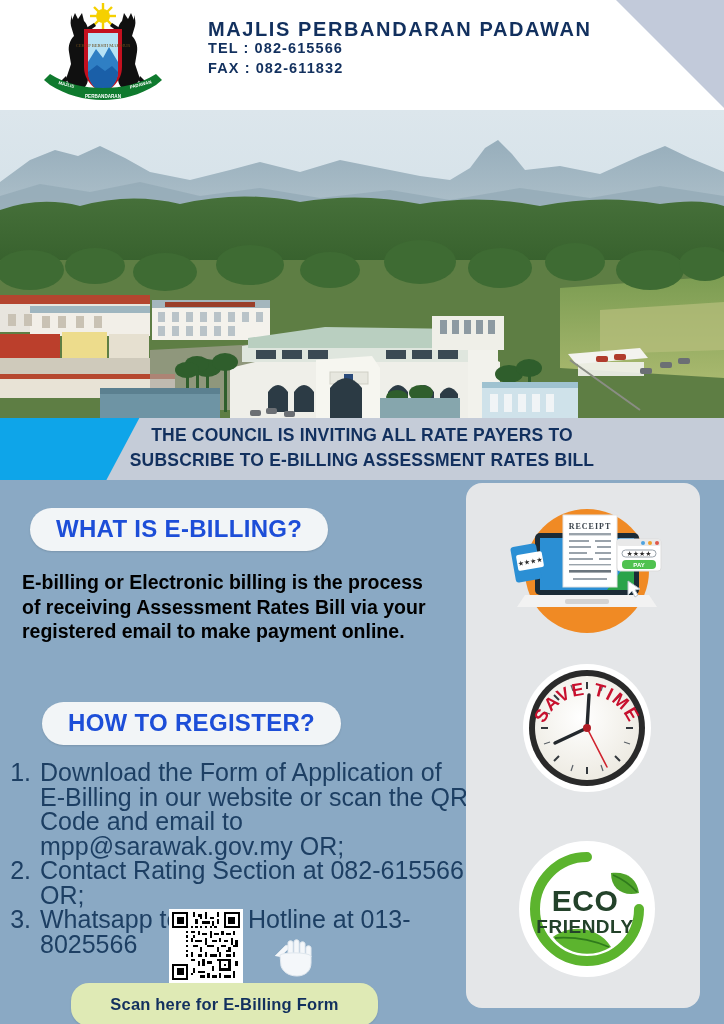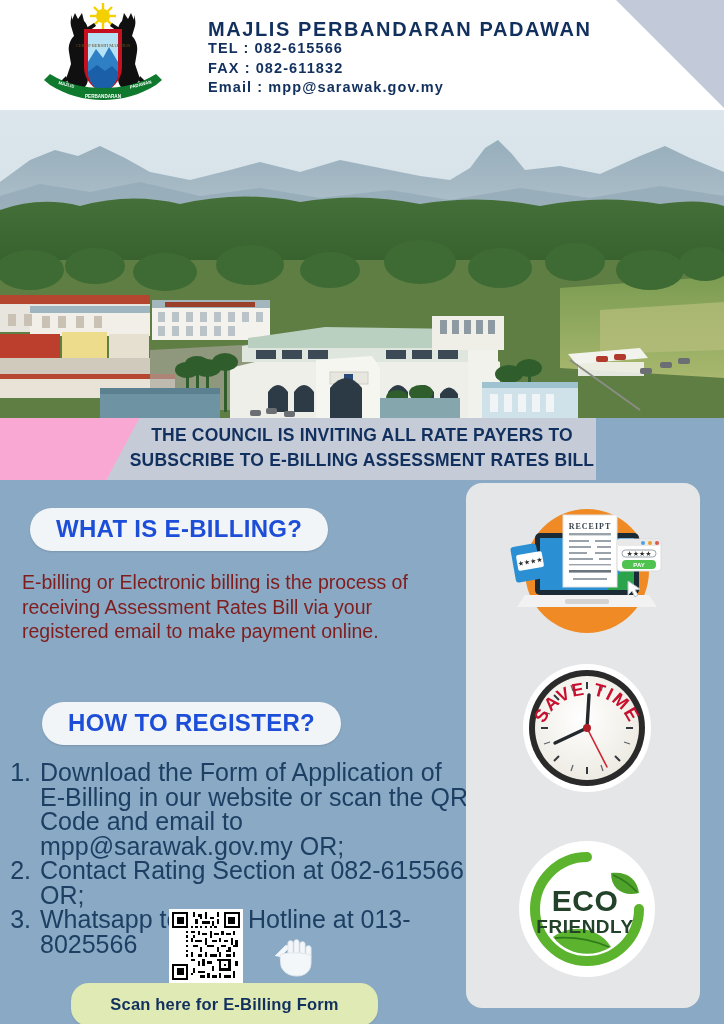--- a/index.html
+++ b/index.html
@@ -16,36 +16,36 @@
     border-top:108px solid #c2cada;border-left:108px solid transparent;}
   .crest{position:absolute;left:28px;top:2px;width:150px;height:105px;}
   .org-block{position:absolute;left:208px;top:20px;}
   .org-name{font-size:20px;font-weight:bold;color:#12305e;letter-spacing:1.6px;line-height:19px;white-space:nowrap;}
   .org-line{font-size:14.5px;font-weight:bold;color:#12305e;letter-spacing:1.1px;line-height:19.5px;white-space:nowrap;}
 
   
   .photo{position:absolute;left:0;top:110px;width:724px;height:308px;overflow:hidden;background:#cfe0ea;}
 
   
-  .banner-wrap{position:absolute;left:0;top:418px;width:596px;height:62px;background:#f9a8d4;overflow:hidden;}
+  .banner-wrap{position:absolute;left:0;top:418px;width:724px;height:62px;background:#0ea5e9;overflow:hidden;}
   .banner-skew{position:absolute;left:150px;top:-20px;width:700px;height:110px;background:#c5ccd8;
      transform:skewX(-28deg);transform-origin:top left;}
   .banner-text{position:absolute;left:0;top:5px;width:724px;text-align:center;
      font-size:17.5px;font-weight:bold;color:#12305e;letter-spacing:.2px;line-height:25px;}
 
   
   .body-area{position:absolute;left:0;top:480px;width:724px;height:544px;background:#8aa9c4;}
 
   .pill{display:inline-block;background:#f2f5f7;border-radius:26px;
      padding:7px 26px 8px 26px;box-shadow:0 1px 2px rgba(0,0,0,.12);}
   .pill-text{font-size:24px;font-weight:bold;color:#1d4ed8;letter-spacing:.3px;white-space:nowrap;}
 
   .sec1{position:absolute;left:30px;top:28px;}
   .para{position:absolute;left:22px;top:90px;width:420px;
-     font-size:19.5px;color:#7f1d1d;line-height:24.5px;}
+     font-size:19.5px;color:#000000;line-height:24.5px;font-weight:bold;}
 
   .sec2{position:absolute;left:42px;top:222px;}
   .steps{position:absolute;left:16px;top:280px;width:430px;margin:0;padding:0 0 0 22px;
      font-size:25px;color:#1d3f63;line-height:24.5px;list-style-position:outside;}
   .steps li{margin:0 0 0 0;padding-left:2px;}
 
   .qr{position:absolute;left:169px;top:909px;width:74px;height:74px;
       background:#ffffff;padding:3px;box-sizing:border-box;}
   .qr svg{display:block;width:100%;height:100%;}
   .hand{position:absolute;left:272px;top:934px;width:42px;height:44px;}
@@ -115,21 +115,20 @@
         <text x="38" y="84" font-size="4.4" fill="#ffffff" font-weight="bold" text-anchor="middle" transform="rotate(14 38 84)" font-family="Liberation Sans, sans-serif">MAJLIS</text>
         <text x="75" y="96" font-size="4.6" fill="#ffffff" font-weight="bold" text-anchor="middle" font-family="Liberation Sans, sans-serif">PERBANDARAN</text>
         <text x="113" y="84" font-size="4.4" fill="#ffffff" font-weight="bold" text-anchor="middle" transform="rotate(-14 113 84)" font-family="Liberation Sans, sans-serif">PADAWAN</text>
       </svg>
     </div>
 
     <div class="org-block">
       <div class="org-name">MAJLIS PERBANDARAN PADAWAN</div>
       <div class="org-line">TEL : 082-615566</div>
       <div class="org-line">FAX : 082-611832</div>
-      <div class="org-line">Email : mpp@sarawak.gov.my</div>
     </div>
   </div>
 
   <div class="photo">
     <svg viewBox="0 0 724 308" width="724" height="308" preserveAspectRatio="none">
       <defs>
         <linearGradient id="sky" x1="0" y1="0" x2="0" y2="1">
           <stop offset="0%" stop-color="#dce6ec"></stop>
             <stop offset="100%" stop-color="#c8d9e2"></stop>
         </linearGradient>

